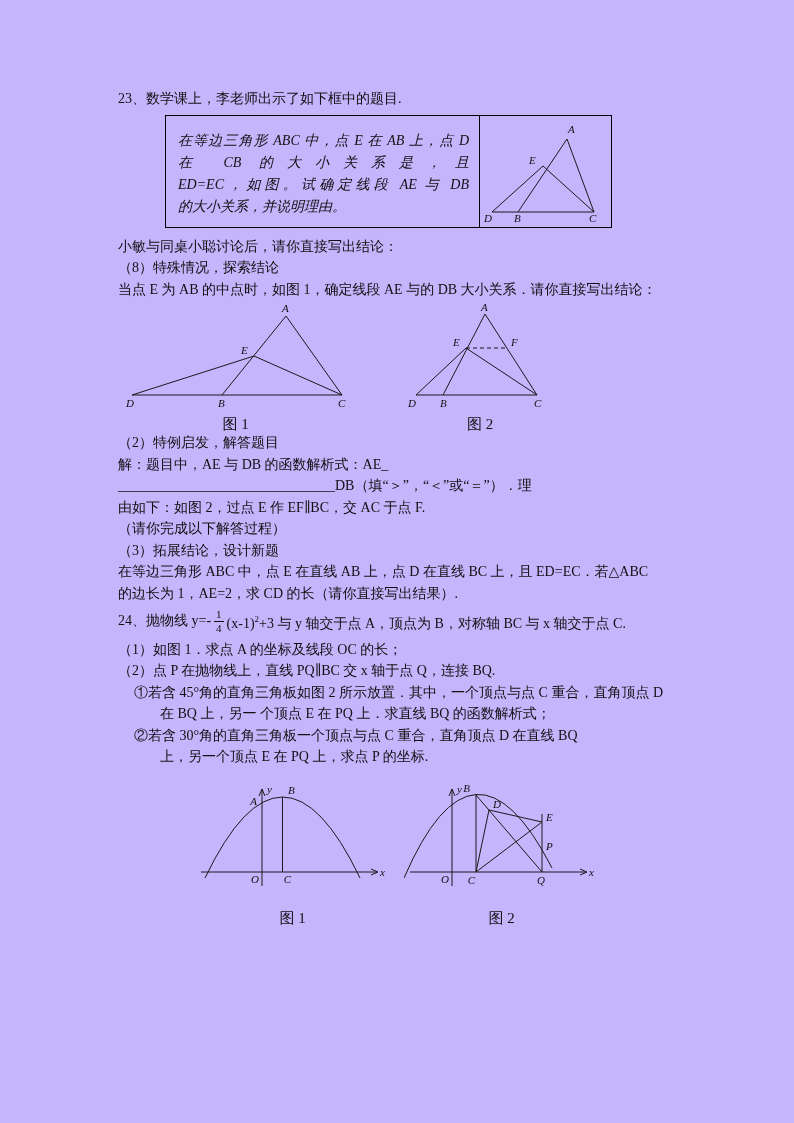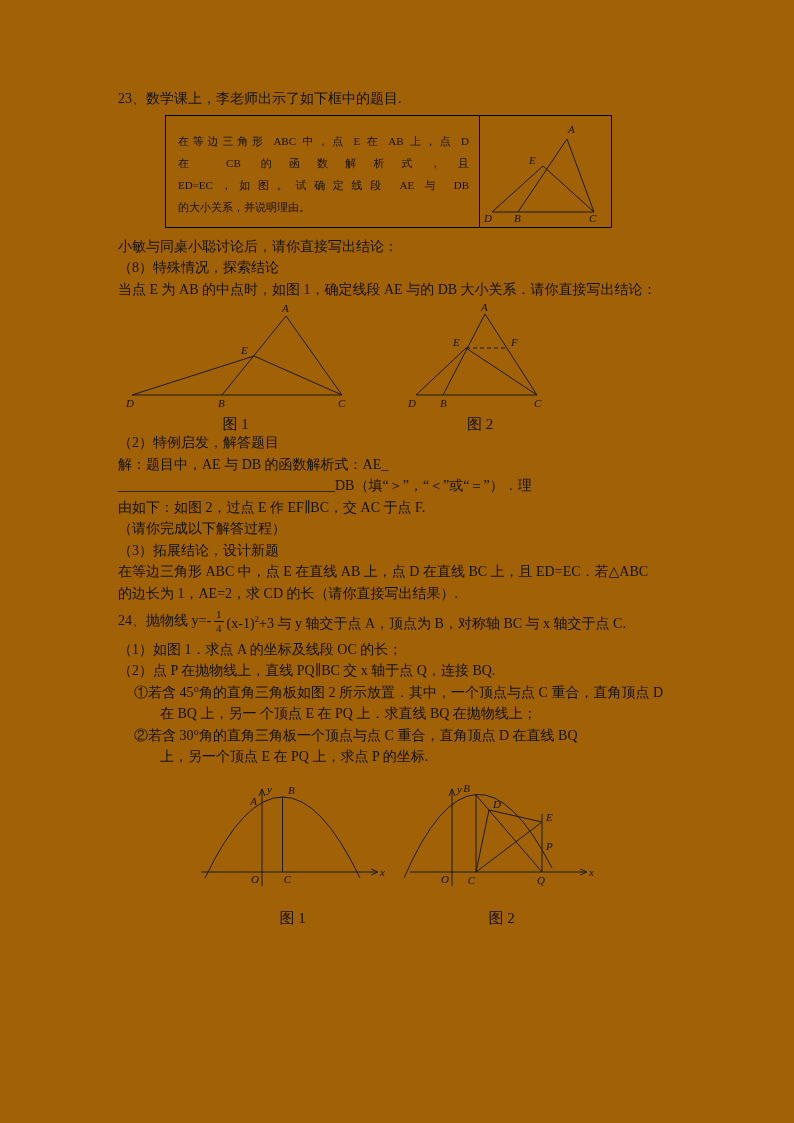--- a/index.html
+++ b/index.html
@@ -1,23 +1,23 @@
 <!DOCTYPE html>
 <html><head>
 <meta charset="utf-8">
 <style>
   html,body{margin:0;padding:0;background:#fff;}
-  .page{position:relative;width:794px;height:1123px;background:#a16207;box-sizing:border-box;
+  .page{position:relative;width:794px;height:1123px;background:#c4b5fd;box-sizing:border-box;
         padding:88px 116px 30px 118px;font-family:"Liberation Serif","DejaVu Serif",serif;
         font-size:14px;color:#111;overflow:hidden;}
   .ln{margin:0;line-height:21.5px;white-space:nowrap;}
   .indent-1{padding-left:16px;}
   .indent-2{padding-left:42px;}
   .pbox{box-sizing:border-box;margin:5px 0 8px 47px;width:447px;height:113px;border:1px solid #000;display:flex;}
-  .pbox-text{flex:1;padding:14px 10px 0 12px;font-size:11px;overflow:hidden;}
+  .pbox-text{flex:1;padding:14px 10px 0 12px;font-style:italic;font-size:14px;overflow:hidden;}
   .pbox-text .bline{margin:0;line-height:22px;text-align:justify;text-align-last:justify;}
   .pbox-text .bline.last{text-align:center;text-align-last:left;}
   .pbox-fig{width:131px;border-left:1px solid #000;display:flex;align-items:center;justify-content:center;}
   .figrow{display:flex;align-items:flex-end;}
   .figrow.triangles{gap:52px;margin-top:2px;}
   .figrow.parabolas{margin-top:12px;margin-left:77px;gap:14px;}
   .figwrap{display:flex;flex-direction:column;align-items:center;}
   .figcap{line-height:16px;margin-top:2px;font-size:15px;}
   svg{display:block;}
   .seg{stroke:#1a1a1a;stroke-width:1;fill:none;}
@@ -32,21 +32,21 @@
 <body>
 
 <div class="page">
 
   <section>
     <p class="ln">23、数学课上，李老师出示了如下框中的题目.</p>
 
     <div class="pbox">
       <div class="pbox-text">
         <p class="bline">在等边三角形 ABC 中，点 E 在 AB 上，点 D</p>
-        <p class="bline">在 CB 的函数解析式，且</p>
+        <p class="bline">在 CB 的大小关系是，且</p>
         <p class="bline">ED=EC，如图。试确定线段 AE 与 DB</p>
         <p class="bline last">的大小关系，并说明理由。</p>
       </div>
       <div class="pbox-fig">
         <svg width="128" height="104" viewBox="0 0 128 104">
           <path class="seg" d="M10,93 L112,93"></path>
           <path class="seg" d="M85,20 L36,93"></path>
           <path class="seg" d="M85,20 L112,93"></path>
           <path class="seg" d="M61,47 L10,93"></path>
           <path class="seg" d="M61,47 L112,93"></path>
@@ -113,21 +113,21 @@
       <span>24、抛物线 y=-</span>
       <span class="frac">
         <span class="num">1</span>
         <span class="den">4</span>
       </span>
       <span><span>(x-1)</span><sup>2</sup><span>+3 与 y 轴交于点 A，顶点为 B，对称轴 BC 与 x 轴交于点 C.</span></span>
     </p>
     <p class="ln">（1）如图 1．求点 A 的坐标及线段 OC 的长；</p>
     <p class="ln">（2）点 P 在抛物线上，直线 PQ∥BC 交 x 轴于点 Q，连接 BQ.</p>
     <p class="ln indent-1">①若含 45°角的直角三角板如图 2 所示放置．其中，一个顶点与点 C 重合，直角顶点 D</p>
-    <p class="ln indent-2">在 BQ 上，另一 个顶点 E 在 PQ 上．求直线 BQ 在抛物线上；</p>
+    <p class="ln indent-2">在 BQ 上，另一 个顶点 E 在 PQ 上．求直线 BQ 的函数解析式；</p>
     <p class="ln indent-1">②若含 30°角的直角三角板一个顶点与点 C 重合，直角顶点 D 在直线 BQ</p>
     <p class="ln indent-2">上，另一个顶点 E 在 PQ 上，求点 P 的坐标.</p>
 
     <div class="figrow parabolas">
       <div class="figwrap">
         <svg width="195" height="128" viewBox="0 0 195 128">
           <path class="seg" d="M6,92 L182,92"></path>
           <path class="seg" d="M176,89 L183,92 L176,95"></path>
           <path class="seg" d="M67,9 L67,106"></path>
           <path class="seg" d="M64,16 L67,9 L70,16"></path>

